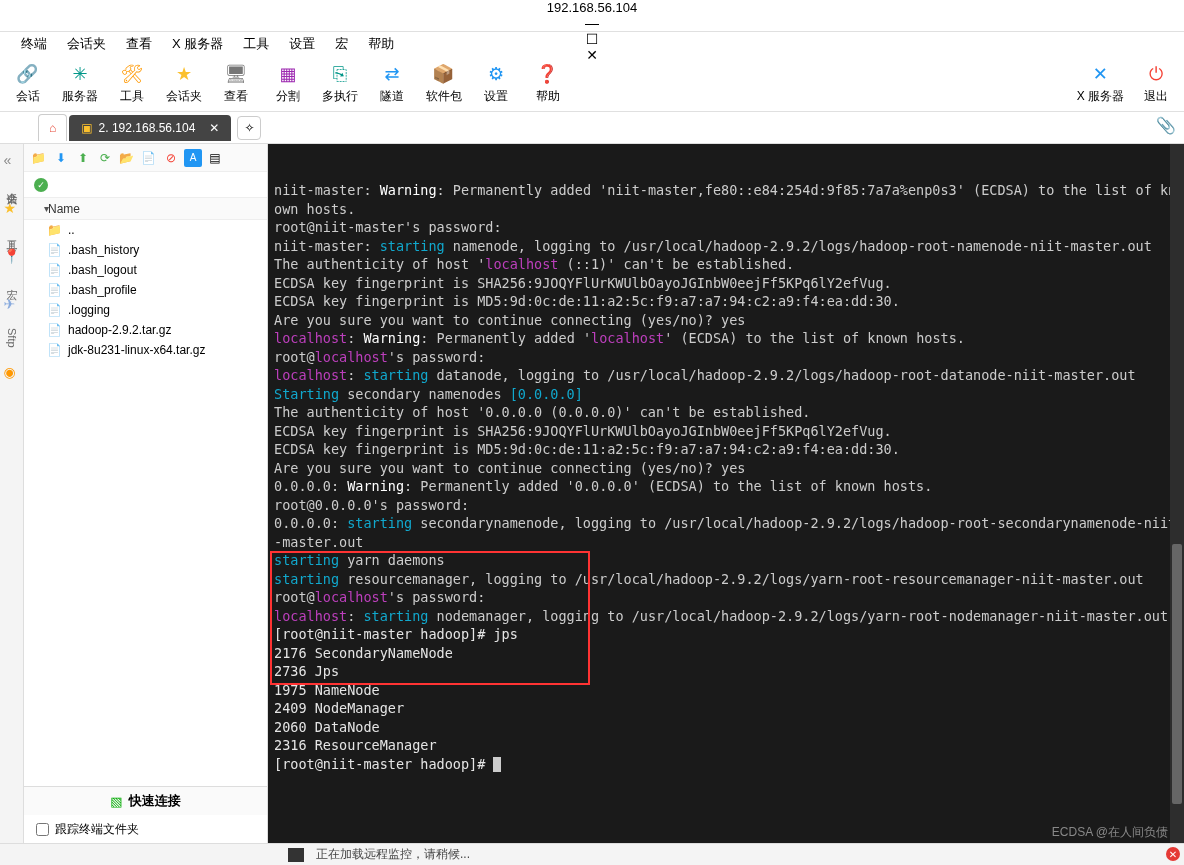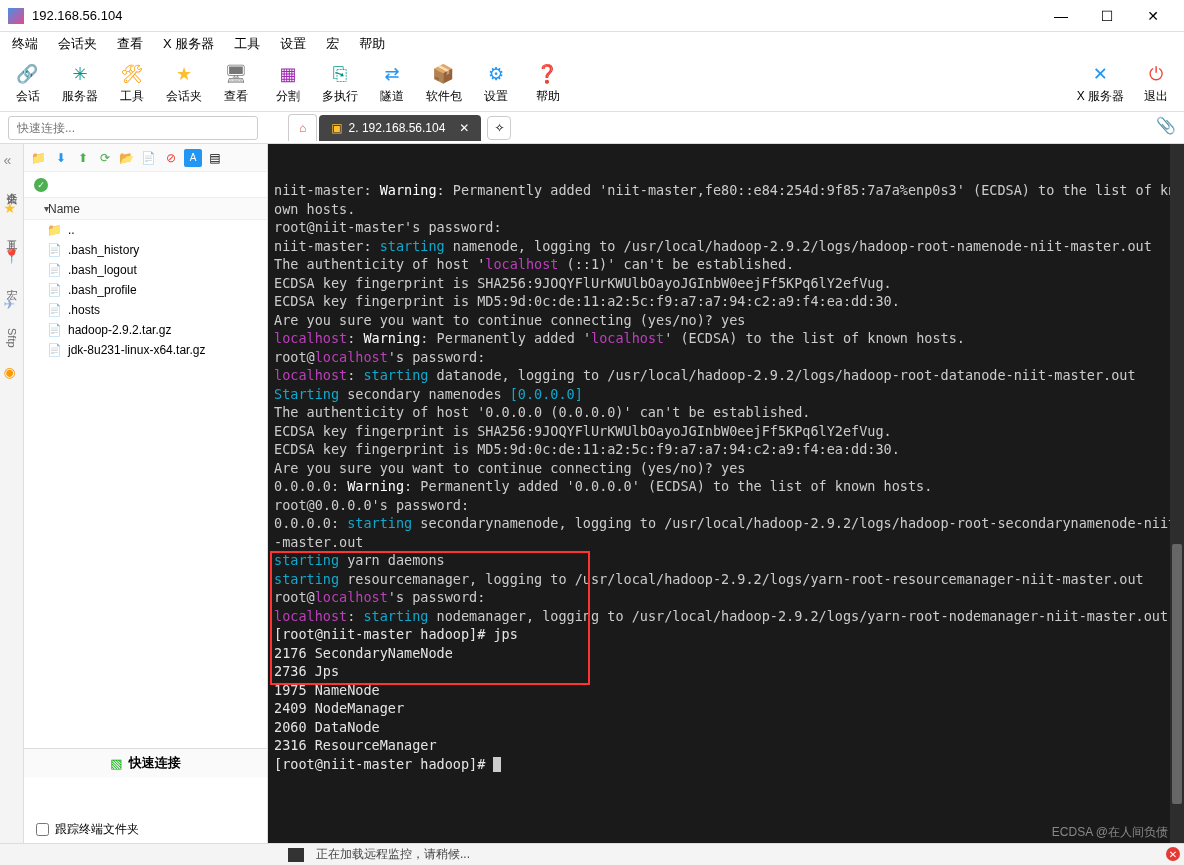--- a/index.html
+++ b/index.html
@@ -1,25 +1,25 @@
 <!DOCTYPE html>
 <html><head>
 <meta charset="utf-8">
 <style>
 * { margin: 0; padding: 0; box-sizing: border-box; }
 body { font-family: "Microsoft YaHei", Arial, sans-serif; font-size: 12px; background: #fff; overflow: hidden; width: 1184px; height: 865px; position: relative; }
 
 
-.titlebar { height: 32px; display: flex; align-items: center; padding: 0 8px; border-bottom: 1px solid #e0e0e0; }
+.titlebar { height: 32px; display: flex; align-items: center; padding: 0 8px; border-bottom: 1px solid #e0e0e0; flex-direction: column; }
 .titlebar .icon-app { width: 16px; height: 16px; background: linear-gradient(135deg, #4a90e2, #e24a90); margin-right: 8px; }
 .titlebar .title { flex: 1; font-size: 13px; }
 .titlebar .winbtn { width: 46px; height: 32px; display: flex; align-items: center; justify-content: center; cursor: pointer; font-size: 14px; }
 
 
-.menubar { height: 24px; display: flex; align-items: center; padding: 0 8px; gap: 12px; font-size: 13px; }
+.menubar { height: 24px; display: flex; align-items: center; padding: 0 8px; gap: 12px; font-size: 13px; margin-left: 9px; }
 .menubar span { cursor: pointer; padding: 2px 4px; }
 
 
 .toolbar { height: 56px; display: flex; align-items: center; padding: 0 8px; gap: 12px; border-bottom: 1px solid #e0e0e0; }
 .toolbar .tbtn { display: flex; flex-direction: column; align-items: center; gap: 2px; cursor: pointer; min-width: 40px; font-size: 12px; }
 .tbtn .ticon { width: 24px; height: 24px; display: flex; align-items: center; justify-content: center; font-size: 18px; }
 .toolbar .spacer { flex: 1; }
 
 
 .quickconnect { height: 32px; display: flex; align-items: center; padding: 4px 8px; border-bottom: 1px solid #ddd; }
@@ -50,21 +50,21 @@
 .fp-header { height: 22px; display: flex; align-items: center; padding: 0 24px; border-bottom: 1px solid #eee; font-size: 12px; color: #333; background: #fafafa; }
 .fp-header .arrow { position: absolute; left: 44px; font-size: 10px; color: #555; }
 .fp-list { flex: 1; overflow-y: auto; }
 .fp-item { display: flex; align-items: center; gap: 6px; padding: 3px 10px 3px 24px; font-size: 12px; cursor: pointer; }
 .fp-item .ficon { width: 14px; height: 14px; display: inline-flex; align-items: center; justify-content: center; font-size: 12px; }
 .fp-item.up .ficon { color: #4caf50; }
 .ficon.file { color: #888; }
 
 .fp-bottom { border-top: 1px solid #ddd; }
 .fp-monitor { height: 28px; display: flex; align-items: center; justify-content: center; gap: 6px; background: #fafafa; font-size: 13px; }
-.fp-follow { height: 28px; display: flex; align-items: center; gap: 6px; padding: 0 12px; font-size: 12px; margin-top: 38px; }
+.fp-follow { height: 28px; display: flex; align-items: center; gap: 6px; padding: 0 12px; font-size: 12px; }
 
 
 .terminal { flex: 1; background: #1a1a1a; color: #ccc; font-family: Consolas, monospace; font-size: 13.5px; line-height: 18.5px; padding: 0 6px; position: relative; overflow: hidden; white-space: pre-wrap; }
 .terminal .tline { white-space: pre-wrap; word-break: break-all; }
 .tc-yellow { color: #ffffff; }
 .tc-cyan { color: #11a8cd; }
 .tc-magenta { color: #bc3fbc; }
 .tc-white { color: #e5e5e5; }
 .redbox { position: absolute; border: 2px solid #ff3333; pointer-events: none; }
 .cursor-block { display: inline-block; width: 8px; height: 15px; background: #ccc; vertical-align: text-bottom; }
@@ -152,21 +152,20 @@
       <div class="ticon ic-blue">✕</div>
       <span>X 服务器</span>
     </div>
     <div class="tbtn">
       <div class="ticon ic-red">⏻</div>
       <span>退出</span>
     </div>
   </div>
 
 <div class="quickconnect">
-  <input type="text" placeholder="快速连接..." style="">
   <div class="qc-tabs">
     <div class="qc-tab home">
         <span style="color:#e74c3c">⌂</span>
       </div>
     <div class="qc-tab active">
       <span style="color:#fbc02d">▣</span>
       <span>2. 192.168.56.104</span>
       <span class="close">✕</span>
     </div>
     <div class="qc-newtab">✧</div>
@@ -219,21 +218,21 @@
         <div class="fp-item">
           <span class="ficon file">📄</span>
           <span>.bash_logout</span>
         </div>
         <div class="fp-item">
           <span class="ficon file">📄</span>
           <span>.bash_profile</span>
         </div>
         <div class="fp-item">
           <span class="ficon file">📄</span>
-          <span>.hosts</span>
+          <span>.logging</span>
         </div>
         <div class="fp-item">
           <span class="ficon file">📄</span>
           <span>hadoop-2.9.2.tar.gz</span>
         </div>
         <div class="fp-item">
           <span class="ficon file">📄</span>
           <span>jdk-8u231-linux-x64.tar.gz</span>
         </div>
       </div>

